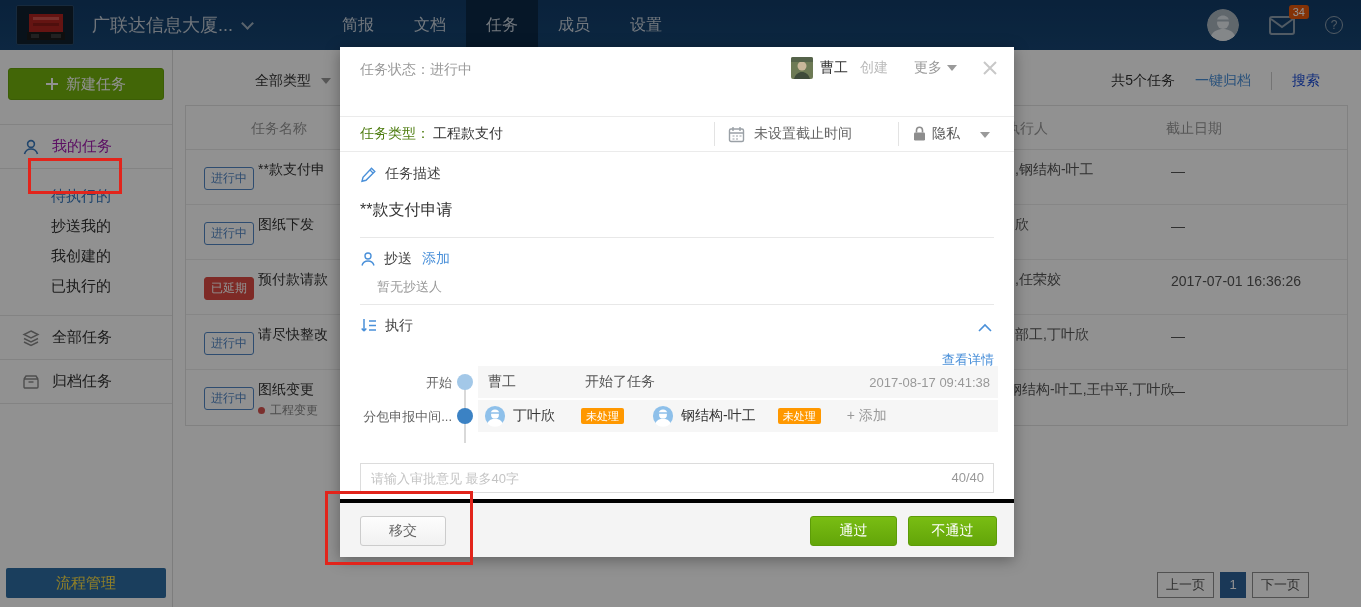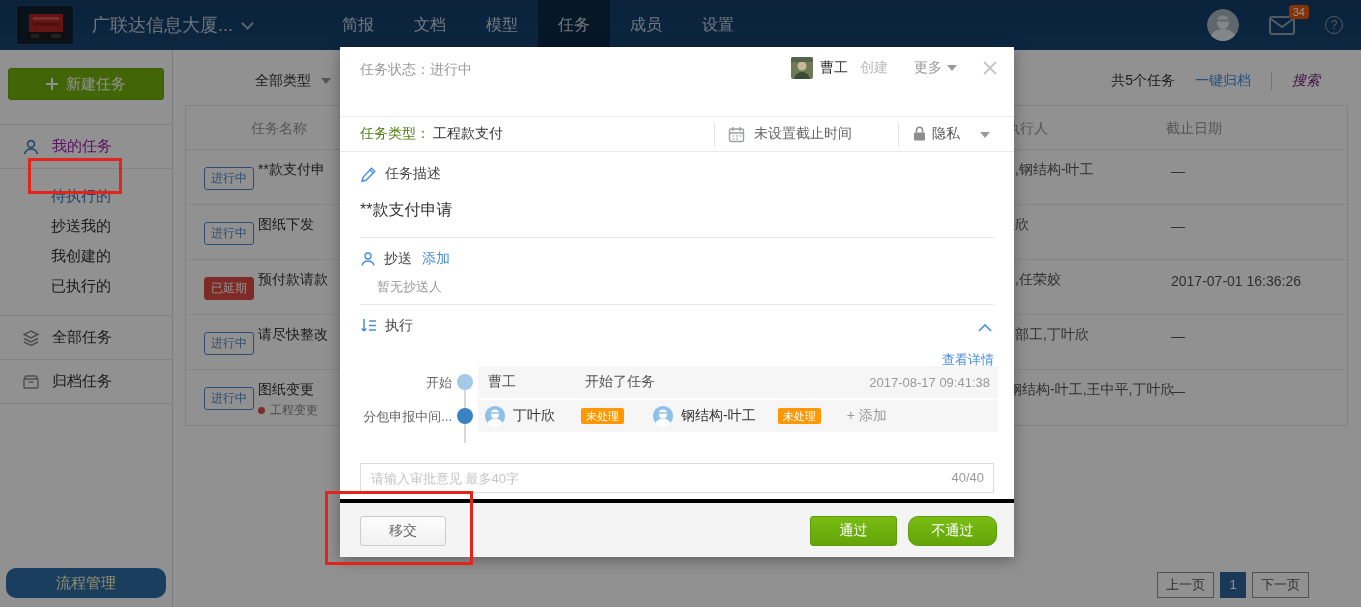--- a/index.html
+++ b/index.html
@@ -35,32 +35,32 @@
   .plus-icon { position:relative; width:12px; height:12px; }
   .plus-icon::before { content:""; position:absolute; left:0; top:5px; width:12px; height:2px; background:#fff; }
   .plus-icon::after { content:""; position:absolute; left:5px; top:0; width:2px; height:12px; background:#fff; }
   .side-sec { border-top:1px solid #e6e6e6; }
   .side-row { height:43px; display:flex; align-items:center; gap:12px; padding-left:22px; font-size:15px; color:#333; cursor:pointer; }
   .side-row.blue { color:#a21caf; }
   .side-sub { padding:12px 0 14px 0; }
   .side-sub-item { height:30px; line-height:30px; padding-left:51px; font-size:15px; color:#333; cursor:pointer; }
   .side-sub-item.active { color:#3a7bbf; }
   .process-btn { position:absolute; left:6px; bottom:9px; width:160px; height:30px; background:#2e6da4; border:none;
-    border-radius:10px; color:#fef9c3; font-size:15px; cursor:pointer; }
+    border-radius:2px; color:#fde047; font-size:15px; cursor:pointer; }
 
   
   .main { position:absolute; left:173px; top:50px; right:0; bottom:0; background:#fff; }
   .toolbar { position:absolute; left:12px; top:10px; width:1163px; height:45px; }
   .type-filter { position:absolute; left:70px; top:12px; display:flex; align-items:center; gap:10px; color:#333; cursor:pointer; }
   .tri-down { width:0; height:0; border-left:5px solid transparent; border-right:5px solid transparent; border-top:6px solid #9a9a9a; }
   .toolbar-right { position:absolute; right:28px; top:12px; display:flex; align-items:center; gap:20px; }
   .task-count { color:#333; }
   .archive-link { color:#4a90d9; cursor:pointer; }
   .vbar { width:1px; height:18px; background:#ccc; }
-  .search-link { color:#701a75; cursor:pointer;font-style:italic; }
+  .search-link { color:#1d4ed8; cursor:pointer; }
   .table-box { position:absolute; left:12px; top:55px; width:1163px; border:1px solid #e3e3e3; border-top:1px solid #e3e3e3; }
   .thead { position:relative; height:44px; border-bottom:1px solid #e8e8e8; color:#999; }
   .thead span { position:absolute; top:14px; }
   .th-name { left:65px; } .th-exec { left:820px; } .th-dead { left:980px; }
   .trow { position:relative; height:55px; border-bottom:1px solid #ececec; }
   .trow:last-child { border-bottom:none; }
   .badge { position:absolute; left:18px; top:17px; width:50px; height:23px; line-height:21px; text-align:center;
     font-size:12px; border-radius:3px; }
   .badge.ongoing { border:1px solid #5186c5; color:#5186c5; background:#fff; }
   .badge.delayed { background:#dd4b43; color:#fff; border:1px solid #dd4b43; }
@@ -133,21 +133,21 @@
   .comment-input { width:100%; height:30px; border:1px solid #dcdcdc; border-radius:0; padding:0 52px 0 10px;
     font-size:13px; color:#333; outline:none; font-family:inherit; }
   .comment-input::placeholder { color:#c4c4c4; }
   .char-counter { position:absolute; right:10px; top:7px; color:#999; font-size:13px; }
   .m-footer { left:0; top:452px; width:100%; height:58px; background:#f4f4f4; border-top:4px solid #000000; }
   .transfer-btn { position:absolute; left:20px; top:13px; width:86px; height:30px; background:linear-gradient(#fdfdfd,#f1f1f1);
     border:1px solid #ccc; border-radius:3px; color:#666; font-size:14px; cursor:pointer; }
   .approve-btn, .reject-btn { position:absolute; top:13px; height:30px; background:linear-gradient(#79bd13,#63a509);
     border:1px solid #5d9c08; border-radius:3px; color:#fff; font-size:14px; cursor:pointer; }
   .approve-btn { right:117px; width:87px; }
-  .reject-btn { right:17px; width:89px;border-radius:10px; }
+  .reject-btn { right:17px; width:89px; }
 
   
   .anno { position:absolute; border:3px solid #e2241b; z-index:60; pointer-events:none; }
   .anno1 { left:28px; top:158px; width:94px; height:36px; }
   .anno2 { left:325px; top:491px; width:148px; height:74px; }
 </style>
 </head>
 <body>
 
 <div class="app">
@@ -164,21 +164,20 @@
           <rect x="34" y="28" width="10" height="4" fill="#3a3a3a"></rect>
         </svg>
     </span>
     <div class="proj-title">
       <span>广联达信息大厦...</span>
       <span class="chev-down"></span>
     </div>
     <nav class="tabs">
       <div class="tab">简报</div>
       <div class="tab">文档</div>
-      <div class="tab">模型</div>
       <div class="tab active">任务</div>
       <div class="tab">成员</div>
       <div class="tab">设置</div>
     </nav>
     <div class="nav-right">
       <span class="nav-avatar">
         <svg width="32" height="32" viewBox="0 0 32 32">
             <circle cx="16" cy="16" r="16" fill="#a9b5bf"></circle>
             <circle cx="16" cy="14" r="6" fill="#e8edf1"></circle>
             <path d="M16 6.5c-3.4 0-6 2.4-6 5.4h12c0-3-2.6-5.4-6-5.4z" fill="#dfe6ec"></path>

